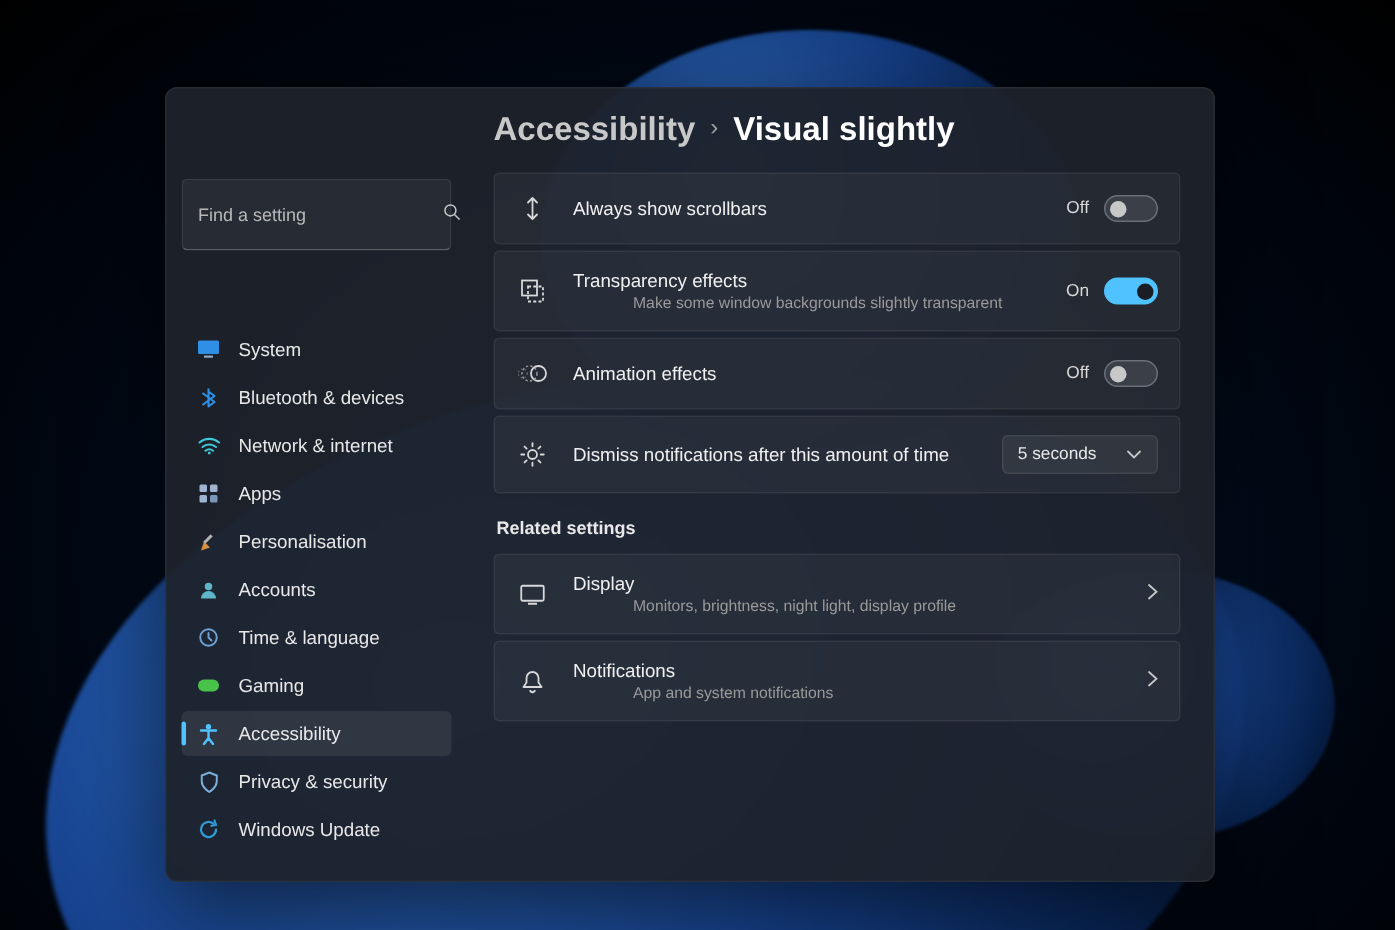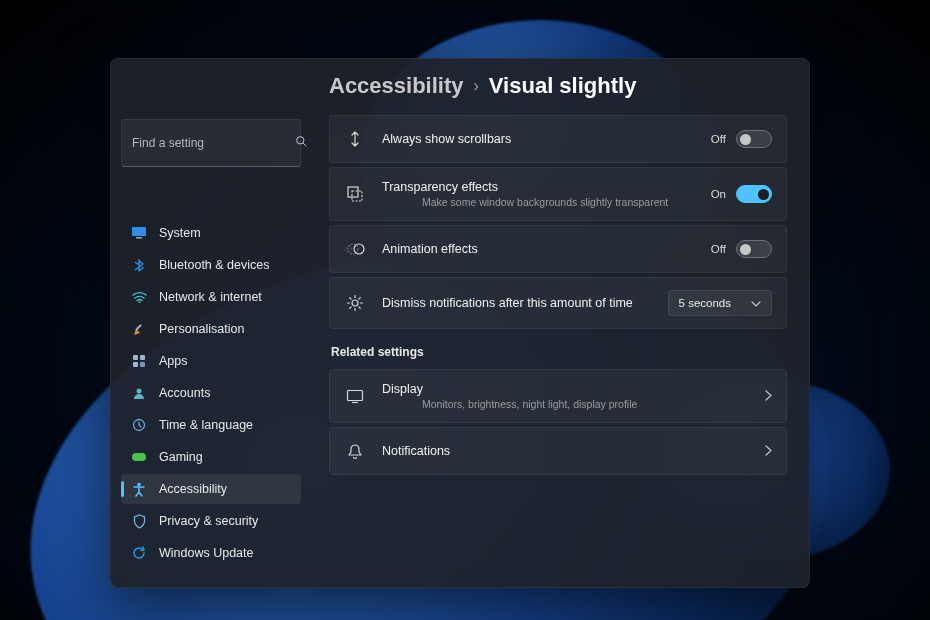--- a/index.html
+++ b/index.html
@@ -164,37 +164,37 @@
           <span class="sicon">
               <svg width="15" height="12" viewBox="0 0 15 12">
                 <path d="M1 4a10 10 0 0113 0M3 7a7 7 0 019 0M5 9.5a4 4 0 015 0" stroke="#40c7d7" stroke-width="1.4" fill="none" stroke-linecap="round"></path>
                 <circle cx="7.5" cy="11" r="1" fill="#40c7d7"></circle>
               </svg>
             </span>
           <span>Network &amp; internet</span>
         </div>
         <div class="side-item">
           <span class="sicon">
-              <svg width="15" height="15" viewBox="0 0 15 15">
-                <path d="M2 13l2-6 4 4-6 2z" fill="#d98f40"></path>
-                <rect x="6" y="2" width="2" height="7" transform="rotate(45 7 5)" fill="#b0b0b0"></rect>
-              </svg>
-            </span>
-          <span>Personalisation</span>
-        </div>
-        <div class="side-item">
-          <span class="sicon">
               <svg width="14" height="14">
                 <rect x="1" y="1" width="5" height="5" rx="1" fill="#a0b4d0"></rect>
                 <rect x="8" y="1" width="5" height="5" rx="1" fill="#a0b4d0"></rect>
                 <rect x="1" y="8" width="5" height="5" rx="1" fill="#a0b4d0"></rect>
                 <rect x="8" y="8" width="5" height="5" rx="1" fill="#7a96b8"></rect>
               </svg>
             </span>
           <span>Apps</span>
+        </div>
+        <div class="side-item">
+          <span class="sicon">
+              <svg width="15" height="15" viewBox="0 0 15 15">
+                <path d="M2 13l2-6 4 4-6 2z" fill="#d98f40"></path>
+                <rect x="6" y="2" width="2" height="7" transform="rotate(45 7 5)" fill="#b0b0b0"></rect>
+              </svg>
+            </span>
+          <span>Personalisation</span>
         </div>
         <div class="side-item">
           <span class="sicon">
               <svg width="14" height="14">
                 <circle cx="7" cy="5" r="2.5" fill="#5fb5c9"></circle>
                 <path d="M2 13a5 5 0 0110 0" fill="#5fb5c9"></path>
               </svg>
             </span>
           <span>Accounts</span>
         </div>
@@ -353,20 +353,21 @@
 
       <div class="card nav-card">
         <span class="card-icon">
             <svg width="16" height="17" viewBox="0 0 16 17">
               <path d="M8 2a4 4 0 00-4 4v3l-2 3h12l-2-3V6a4 4 0 00-4-4z" stroke="#d8d8d8" stroke-width="1.2" fill="none" stroke-linejoin="round"></path>
               <path d="M6.5 14a1.5 1.5 0 003 0" stroke="#d8d8d8" stroke-width="1.2" fill="none"></path>
             </svg>
           </span>
         <div class="card-text">
           <div class="card-title">Notifications</div>
+          <div class="card-sub">App and system notifications</div>
         </div>
         <span class="chev-r"><svg width="7" height="11" viewBox="0 0 7 11">
               <path d="M1 1l5 4.5L1 10" stroke="#c8c8c8" stroke-width="1.2" fill="none" stroke-linecap="round"></path>
             </svg></span>
       </div>
     </div>
   </div>
 </div>
 
 </body></html>

